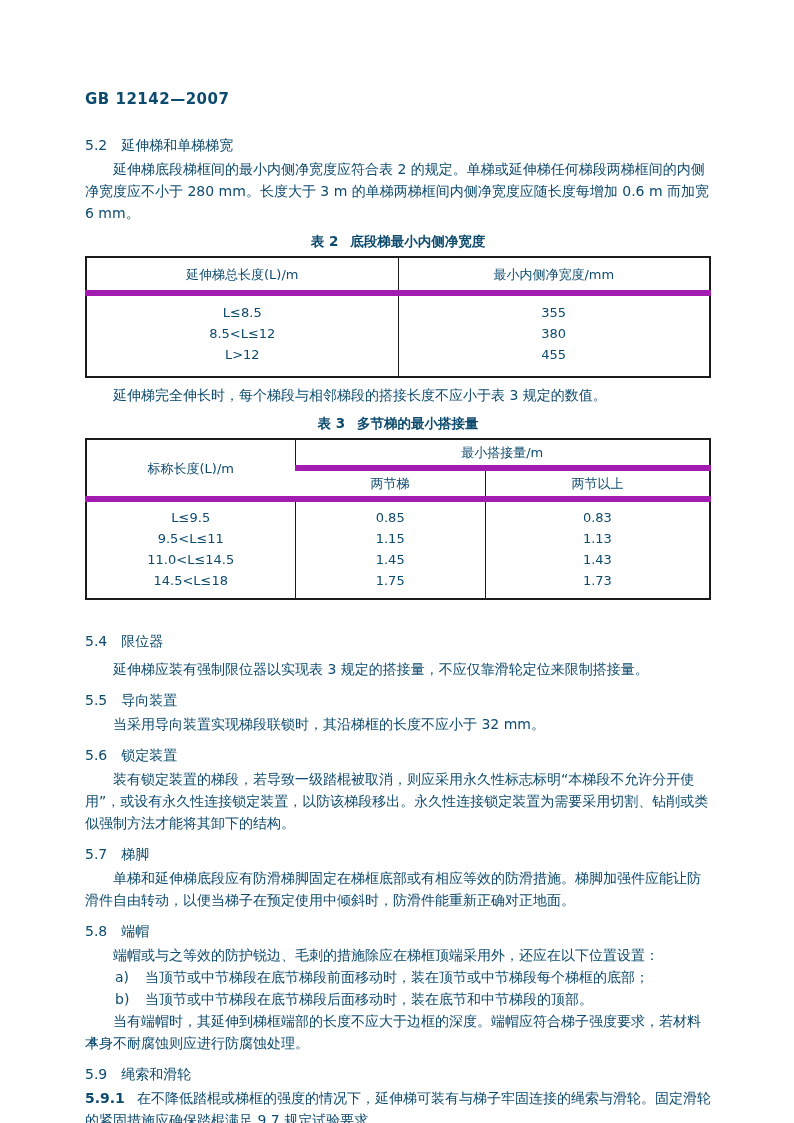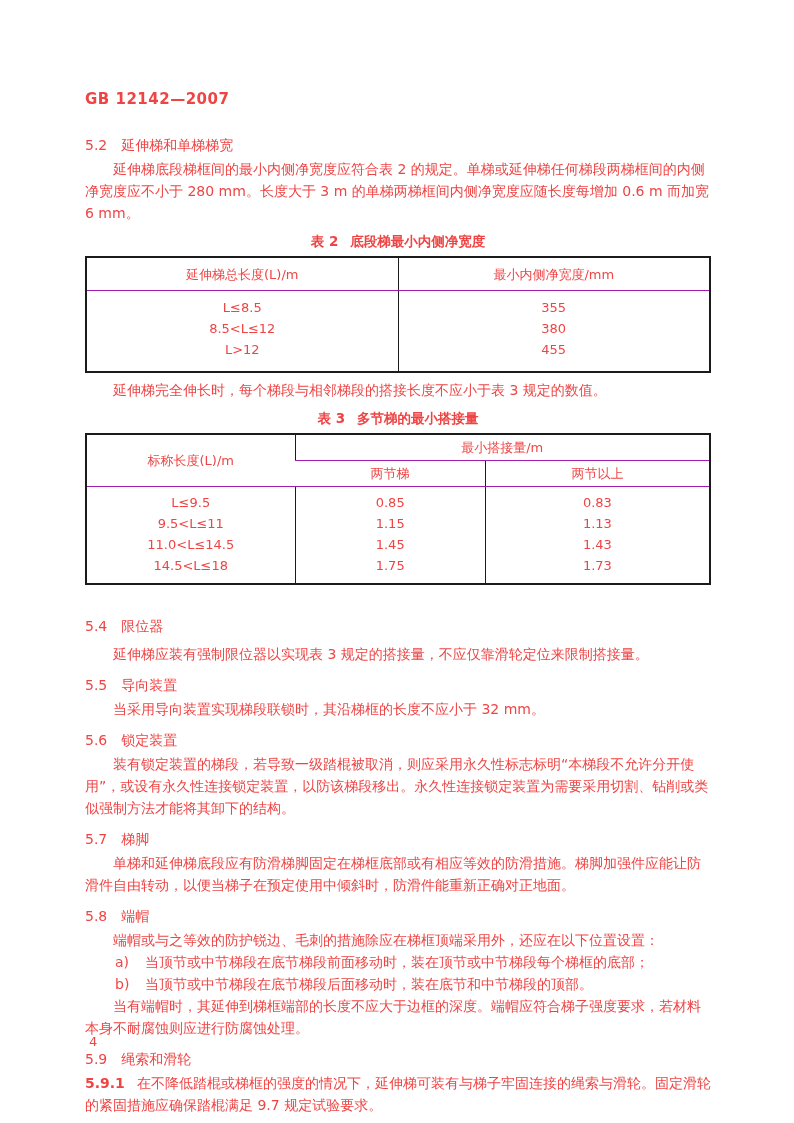--- a/index.html
+++ b/index.html
@@ -2,21 +2,21 @@
 <html><head>
 <meta charset="utf-8">
 <style>
   html,body { margin:0; padding:0; background:#e9e9e9; }
   .page {
     position:relative;
     width:794px; height:1123px;
     margin:0 auto;
     background:#ffffff;
     font-family:"DejaVu Sans", sans-serif;
-    color:#ef4444;
+    color:#0c4a6e;
     overflow:hidden;
   }
   .content {
     position:absolute;
     left:85px; top:88px;
     width:626px;
     font-size:14px;
     line-height:22px;
   }
   .doc-code {
@@ -50,21 +50,21 @@
     margin:0 0 6px 0;
   }
   table.t { border:2px solid #1b1b1b; }
   table.t th, table.t td {
     border-left:1px solid #1b1b1b;
     font-weight:normal;
     padding:0 4px;
     line-height:21px;
   }
   table.t th:first-child, table.t td:first-child { border-left:none; }
-  table.t thead th { border-bottom:1px solid #a21caf; }
+  table.t thead th { border-bottom:6px solid #a21caf; }
   table.t2 thead th { height:32px; }
   table.t2 tbody td { height:21px; }
   table.t2 tbody tr:first-child td { padding-top:6px; }
   table.t2 tbody tr:last-child td { padding-bottom:11px; }
   table.t3 thead th { height:25px; }
   table.t3 tbody td { height:21px; }
   table.t3 tbody tr:first-child td { padding-top:5px; }
   table.t3 tbody tr:last-child td { padding-bottom:7px; }
   .li { padding-left:30px; line-height:22px; }
   .li .lil { display:inline-block; width:30px; }

